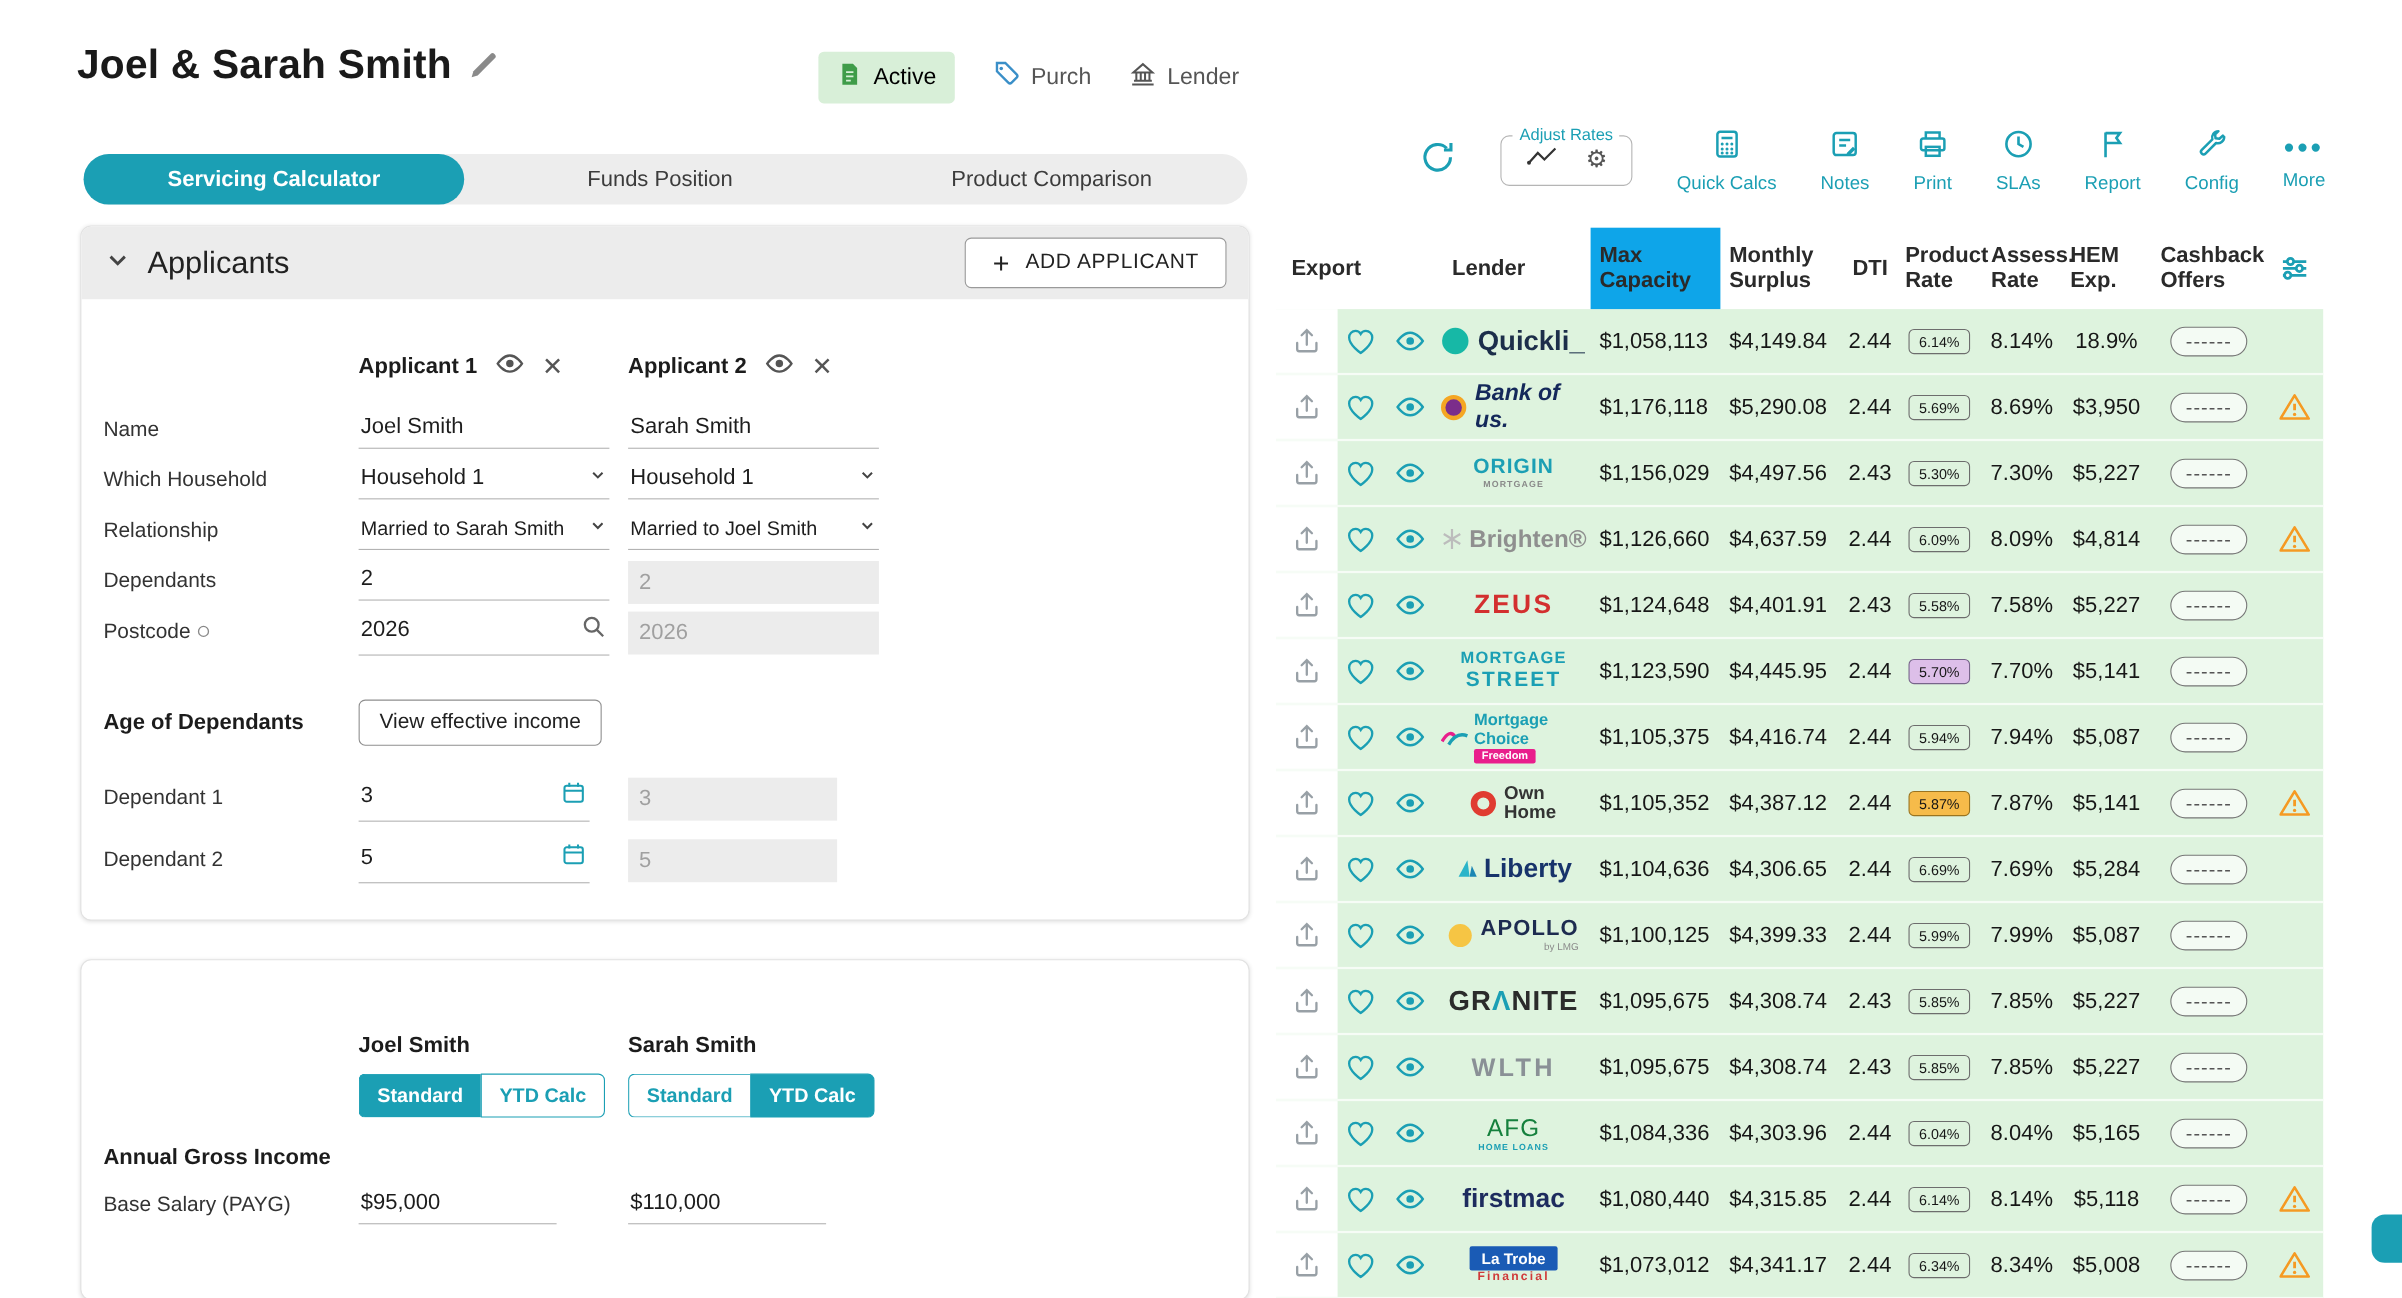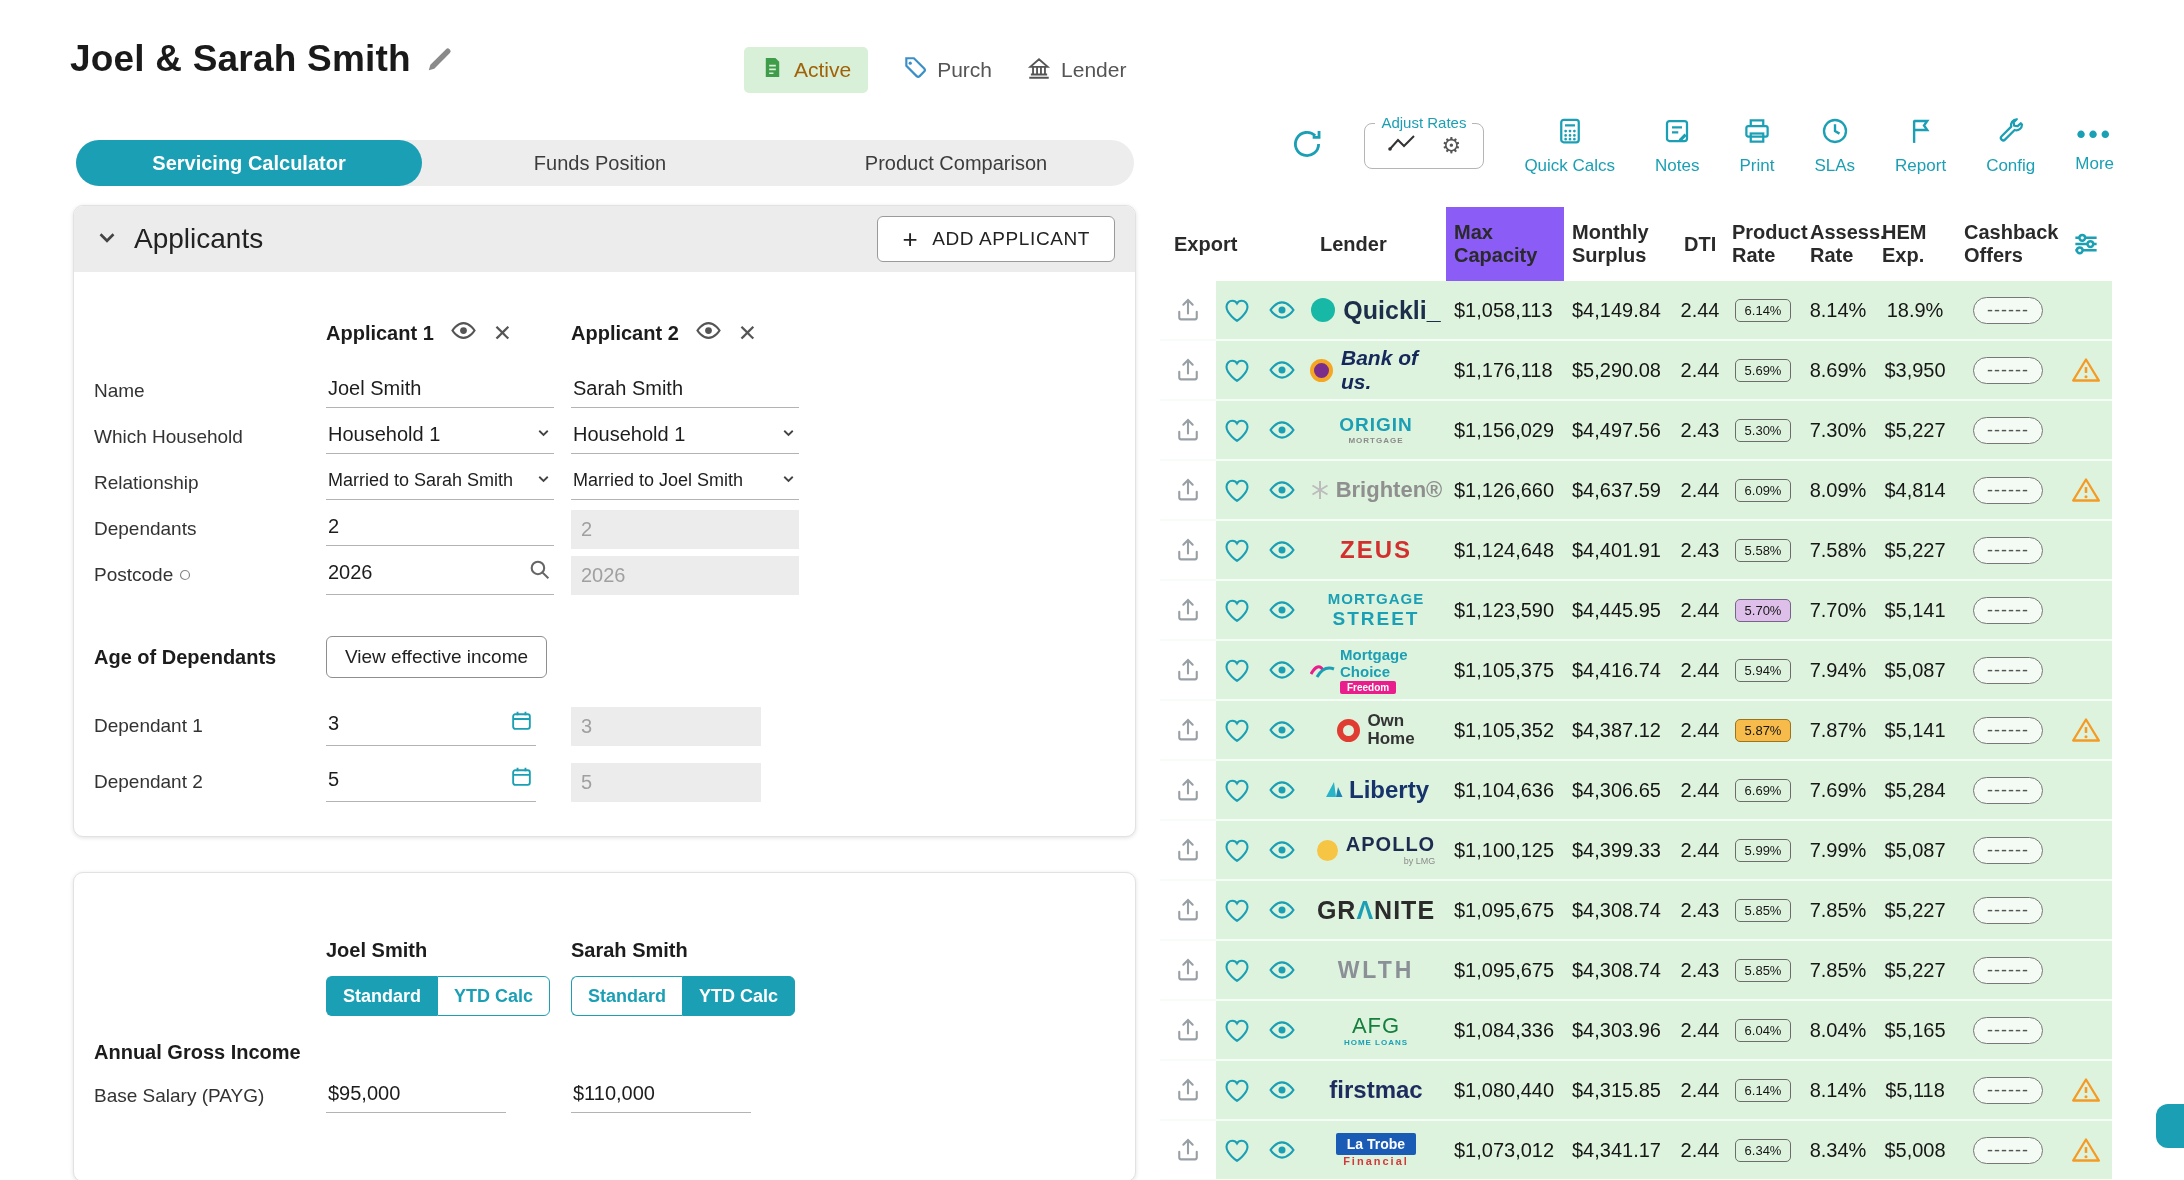--- a/index.html
+++ b/index.html
@@ -5,21 +5,21 @@
 *{margin:0;padding:0;box-sizing:border-box}
 html,body{width:2184px;height:1180px;overflow:hidden;background:#fff;
   font-family:"Liberation Sans","DejaVu Sans",sans-serif;color:#1c1c1c;font-size:20px}
 .page{position:relative;width:2184px;height:1180px;overflow:hidden}
 
 
 .title-row{position:absolute;left:70px;top:38px;display:flex;align-items:center;gap:14px}
 .title-row h1{font-size:37px;font-weight:700;color:#1a1a1a;letter-spacing:.2px}
 .edit-ic{cursor:pointer;display:flex}
 .badges{position:absolute;left:744px;top:46px;display:flex;align-items:center;gap:34px;height:48px}
-.badge-active{display:flex;align-items:center;gap:10px;background:#d8efd8;color:#a16207;
+.badge-active{display:flex;align-items:center;gap:10px;background:#d8efd8;color:#000000;
   font-size:21px;font-weight:500;padding:9px 17px;border-radius:5px}
 .badge-plain{display:flex;align-items:center;gap:9px;color:#555;font-size:21px}
 
 
 .toolbar{position:absolute;top:108px;right:70px;display:flex;align-items:center;gap:40px;height:76px}
 .titem{display:flex;flex-direction:column;align-items:center;gap:5px;cursor:pointer}
 .titem .tlabel{color:#1b9fb4;font-size:17px;font-weight:500;white-space:nowrap}
 .adjust-rates{position:relative;width:120px;height:46px;border:1px solid #b5b5b5;border-radius:8px;
   display:flex;align-items:center;justify-content:space-evenly;background:#fff}
 .ar-legend{position:absolute;top:-10px;left:10px;background:#fff;padding:0 6px;
@@ -73,21 +73,21 @@
 .toggles-row{min-height:54px}
 .sal-underline{width:180px;border-bottom:1px solid #b3b3b3;padding:2px 2px 7px 2px;font-size:20px}
 
 
 .lender-panel{position:absolute;left:1160px;top:207px;width:952px}
 .lhead,.lrow{display:grid;grid-template-columns:56px 42px 48px 140px 118px 112px 48px 78px 72px 82px 104px 52px}
 .lhead{height:74px;background:#fff}
 .hc{display:flex;align-items:center;font-size:20px;font-weight:700;color:#2a2a2a;
   padding:0 8px;line-height:1.15;cursor:pointer}
 .hc.span3{grid-column:1/span 3;padding-left:14px}
-.hc.sorted{background:#8b5cf6}
+.hc.sorted{background:#0ea5e9}
 .hc.filter{justify-content:center;padding:0}
 .lrow{height:60px;background:#def3de;border-bottom:2px solid #f6fcf6;cursor:pointer}
 .lc{display:flex;align-items:center;font-size:20px;color:#161616;padding:0 6px}
 .lc.exp{background:#fff;justify-content:center;padding:0}
 .lc.ctr{justify-content:center;padding:0}
 .lc.logo{justify-content:center;padding:0 4px;overflow:hidden}
 .lc.num{padding-left:8px}
 .chip{border:1.6px solid #6d6d6d;border-radius:5px;padding:3px 9px;font-size:13px;background:transparent;white-space:nowrap}
 .chip.hl-purple{background:#ddbfe9;border-color:#77648a}
 .chip.hl-orange{background:#f6bb4a;border-color:#9a7420}

